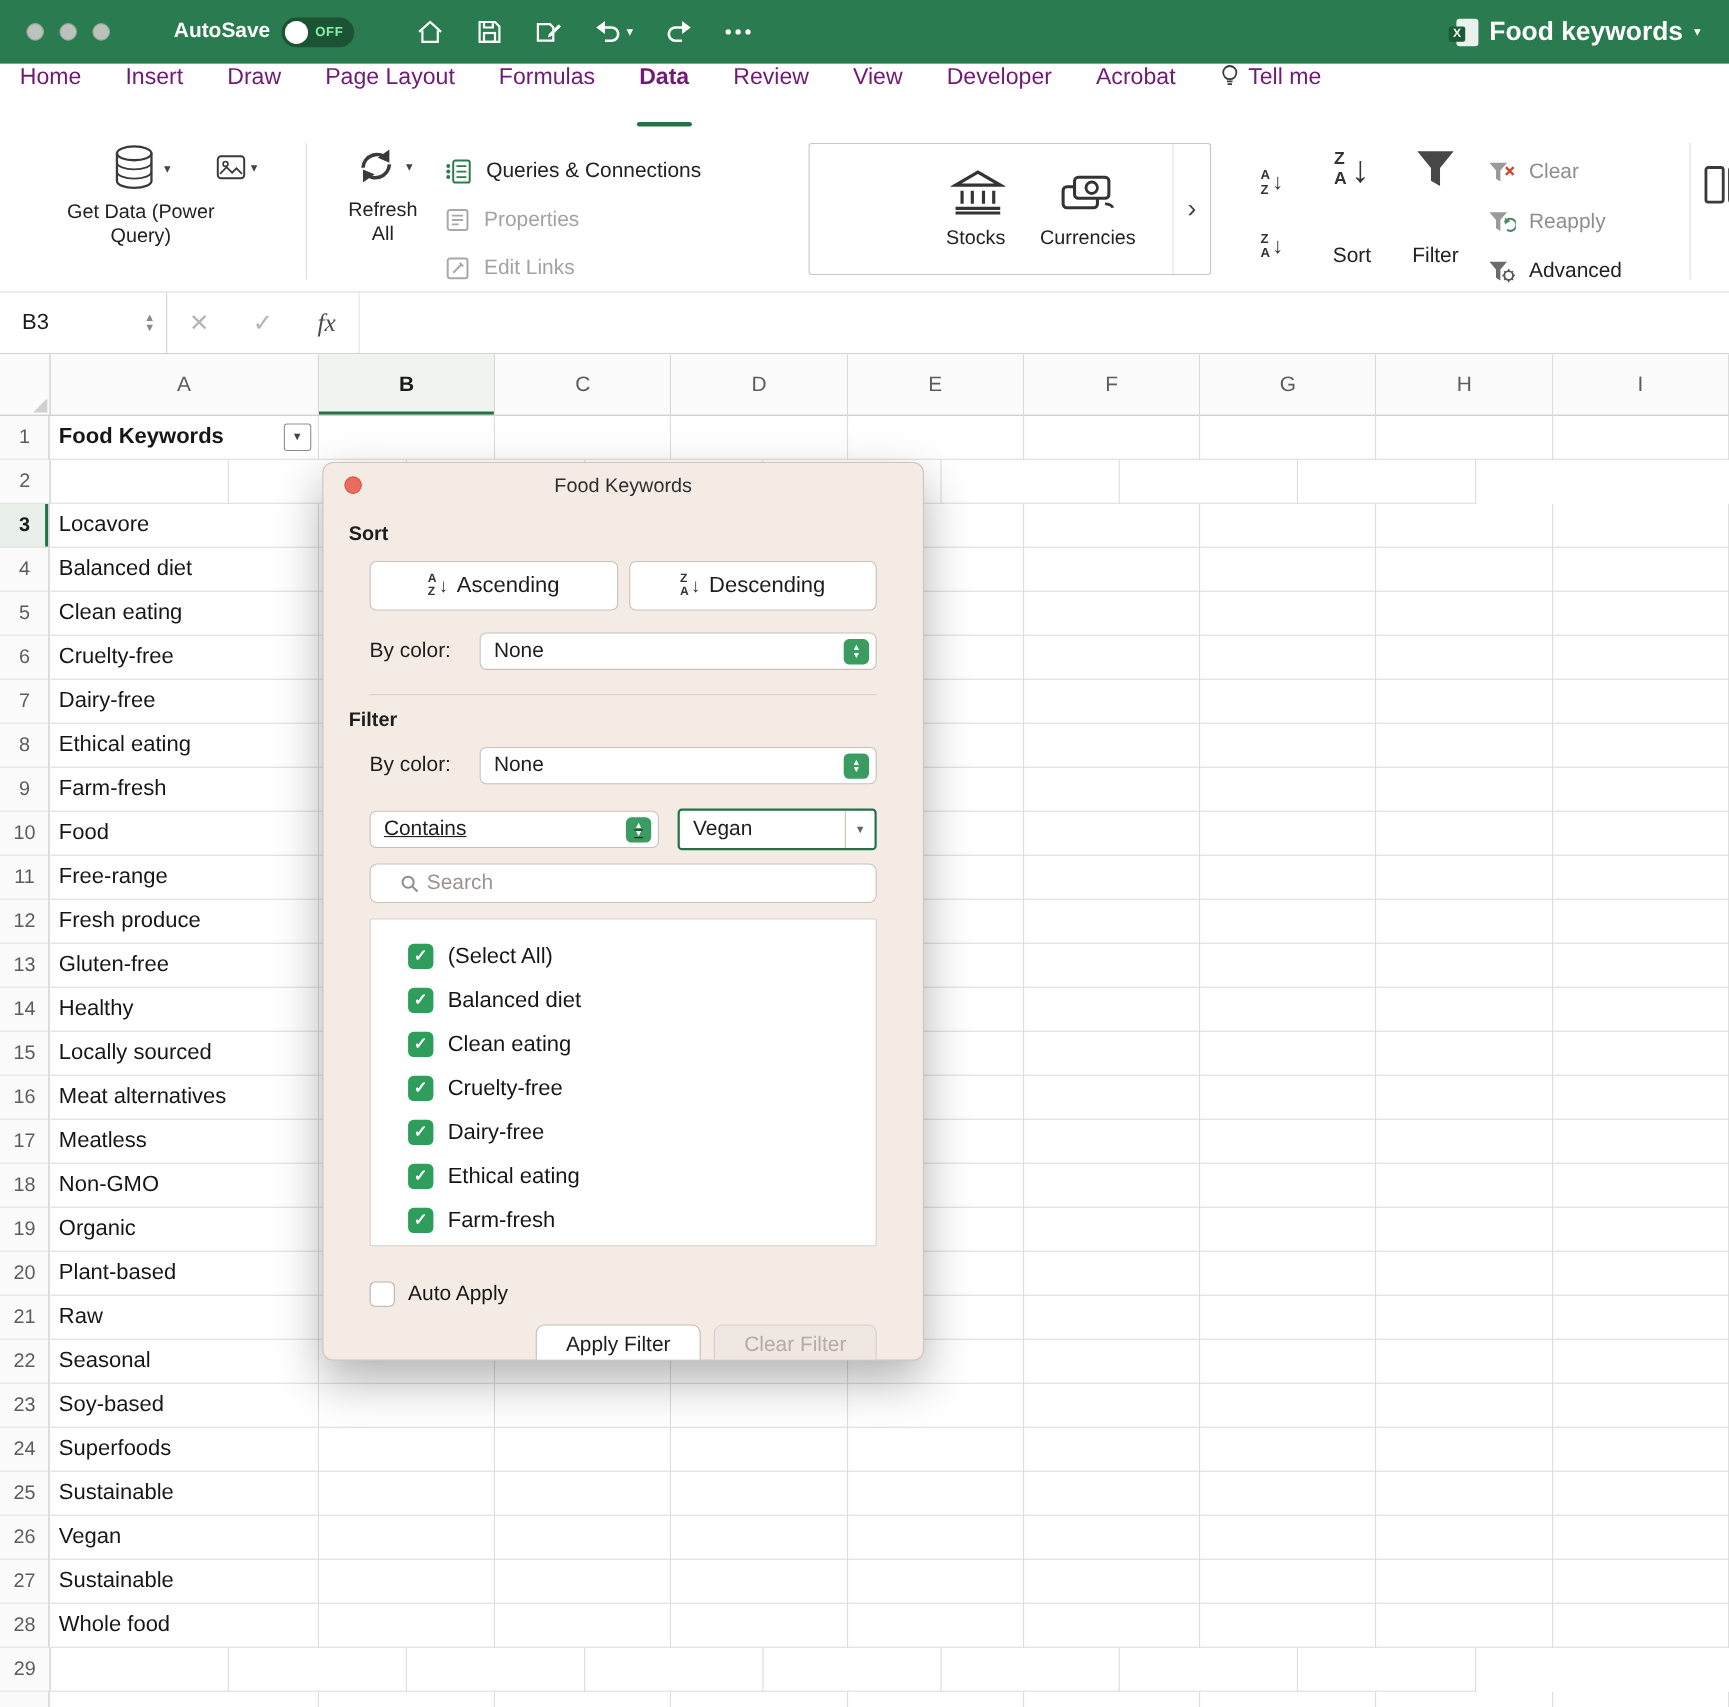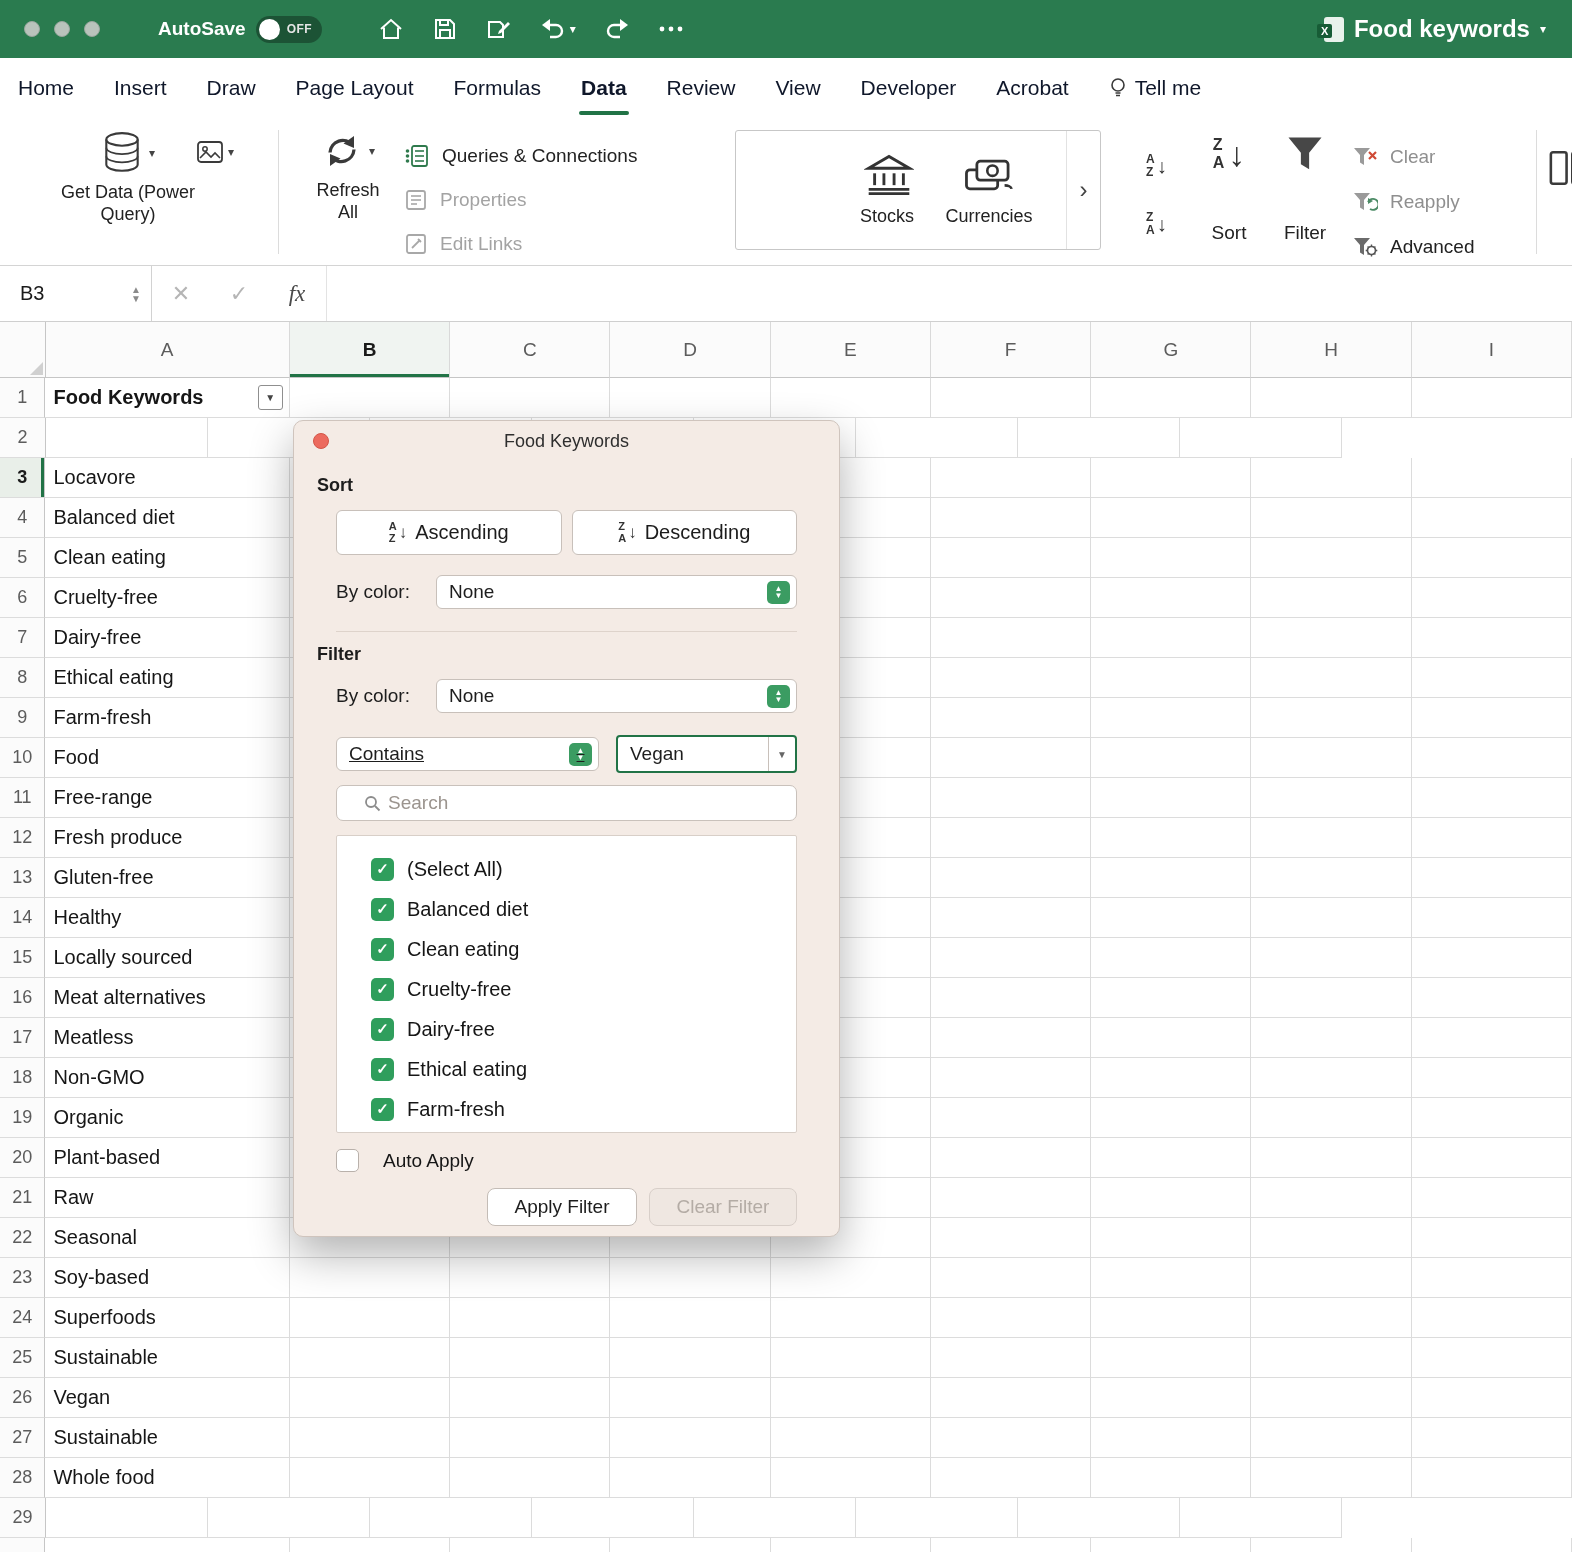--- a/index.html
+++ b/index.html
@@ -7,32 +7,32 @@
   .app { position: relative; width: 1572px; height: 1552px; background:#fff; overflow: hidden; }
 
   
   .titlebar { position:absolute; top:0; left:0; right:0; height:58px; background:#2a7b4f; display:flex; align-items:center; color:#fff; }
   .lights { display:flex; gap:14px; padding-left:24px; }
   .light { width:16px; height:16px; border-radius:50%; background:#b9c3bc; border:1px solid #9aa79e; }
   .autosave { display:flex; align-items:center; gap:10px; margin-left:58px; }
   .autosave-label { font-size:19px; font-weight:bold; color:#fff; }
   .toggle { width:66px; height:27px; border-radius:14px; background:rgba(0,0,0,0.32); display:flex; align-items:center; padding:3px; cursor:pointer; }
   .knob { width:21px; height:21px; border-radius:50%; background:#fff; }
-  .toggle-state { font-size:12px; font-weight:bold; color:#e5e5e5; margin-left:7px; letter-spacing:0.5px; }
+  .toggle-state { font-size:12px; font-weight:bold; color:#86efac; margin-left:7px; letter-spacing:0.5px; }
   .tb-icons { display:flex; align-items:center; gap:28px; margin-left:56px; }
   .tb-btn { display:flex; align-items:center; gap:4px; cursor:pointer; }
   .chev { font-size:12px; color:#fff; }
   .tb-right { margin-left:auto; display:flex; align-items:center; gap:10px; padding-right:26px; }
   .doc-ic { position:relative; width:20px; height:25px; background:#e9f2ec; border-radius:3px; }
   .doc-ic .xbadge { position:absolute; left:-7px; top:7px; background:#175c36; color:#fff; font-size:11px; font-weight:bold; padding:1px 4px; border-radius:2px; }
   .doc-title { font-size:24px; font-weight:bold; color:#fff; }
 
   
   .tabbar { position:absolute; top:58px; left:0; right:0; height:60px; background:#fff; display:flex; align-items:stretch; gap:40px; padding:0 18px; }
-  .tab { position:relative; display:flex; align-items:center; gap:8px; font-size:21px; color:#0f172a; cursor:pointer; white-space:nowrap; }
+  .tab { position:relative; display:flex; align-items:flex-start; gap:8px; font-size:21px; color:#701a75; cursor:pointer; white-space:nowrap; }
   .tab.active { font-weight:bold; }
   .tab.active::after { content:""; position:absolute; left:-2px; right:-2px; bottom:3px; height:4px; background:#217346; border-radius:2px; }
 
   
   .ribbon { position:absolute; top:118px; left:0; right:0; height:148px; background:#fff; border-bottom:1px solid #d4d4d4; }
   .rib-label { font-size:18px; color:#222; line-height:1.2; }
   .vdiv { position:absolute; top:12px; height:124px; width:1px; background:#dcdcdc; }
   .grp-getdata { position:absolute; left:44px; top:12px; width:168px; text-align:center; cursor:pointer; }
   .grp-getdata .icon-row { display:flex; justify-content:center; align-items:center; gap:6px; }
   .grp-getdata .rib-label { margin-top:6px; }
@@ -114,21 +114,21 @@
   .combo-arrow { width:27px; border-left:1px solid #c8c0ba; display:flex; align-items:center; justify-content:center; font-size:10px; color:#666; cursor:pointer; }
   .searchbox { margin-top:12px; height:36px; background:#fff; border:1px solid #c9c1bb; border-radius:7px; display:flex; align-items:center; padding:0 27px; gap:7px; }
   .searchbox input { flex:1; border:none; outline:none; background:transparent; font-size:19px; color:#333; font-family:"Liberation Sans", sans-serif; }
   .searchbox input::placeholder { color:#9b948e; }
   .flist { margin-top:14px; height:298px; background:#fff; border:1px solid #d8cfc8; border-radius:2px; padding:13px 0 0 34px; overflow:hidden; }
   .fitem { display:flex; align-items:center; height:40px; gap:13px; cursor:pointer; }
   .cb { width:23px; height:23px; border-radius:5px; display:flex; align-items:center; justify-content:center; font-size:15px; font-weight:bold; color:#fff; flex:none; }
   .cb.on { background:#2f9e5c; }
   .cb.off { background:#fff; border:1px solid #b9b1ab; }
   .flabel { font-size:20px; color:#161616; }
-  .autoapply { margin-top:16px; display:flex; align-items:center; gap:24px; cursor:pointer; }
+  .autoapply { margin-top:32px; display:flex; align-items:center; gap:12px; cursor:pointer; }
   .autoapply .flabel { font-size:19px; }
   .dlg-btns { margin-top:16px; display:flex; justify-content:flex-end; gap:12px; }
   .dlg-btn { height:38px; border-radius:8px; font-size:19px; display:flex; align-items:center; justify-content:center; cursor:pointer; font-family:"Liberation Sans", sans-serif; }
   .btn-apply { width:150px; background:#fff; border:1px solid #c4bcb6; color:#1d1d1d; }
   .btn-clear { width:148px; background:#efe7e1; border:1px solid #d8cfc9; color:#b4aca5; cursor:default; }
 
   svg { display:block; }
 </style>
 </head>
 <body>

